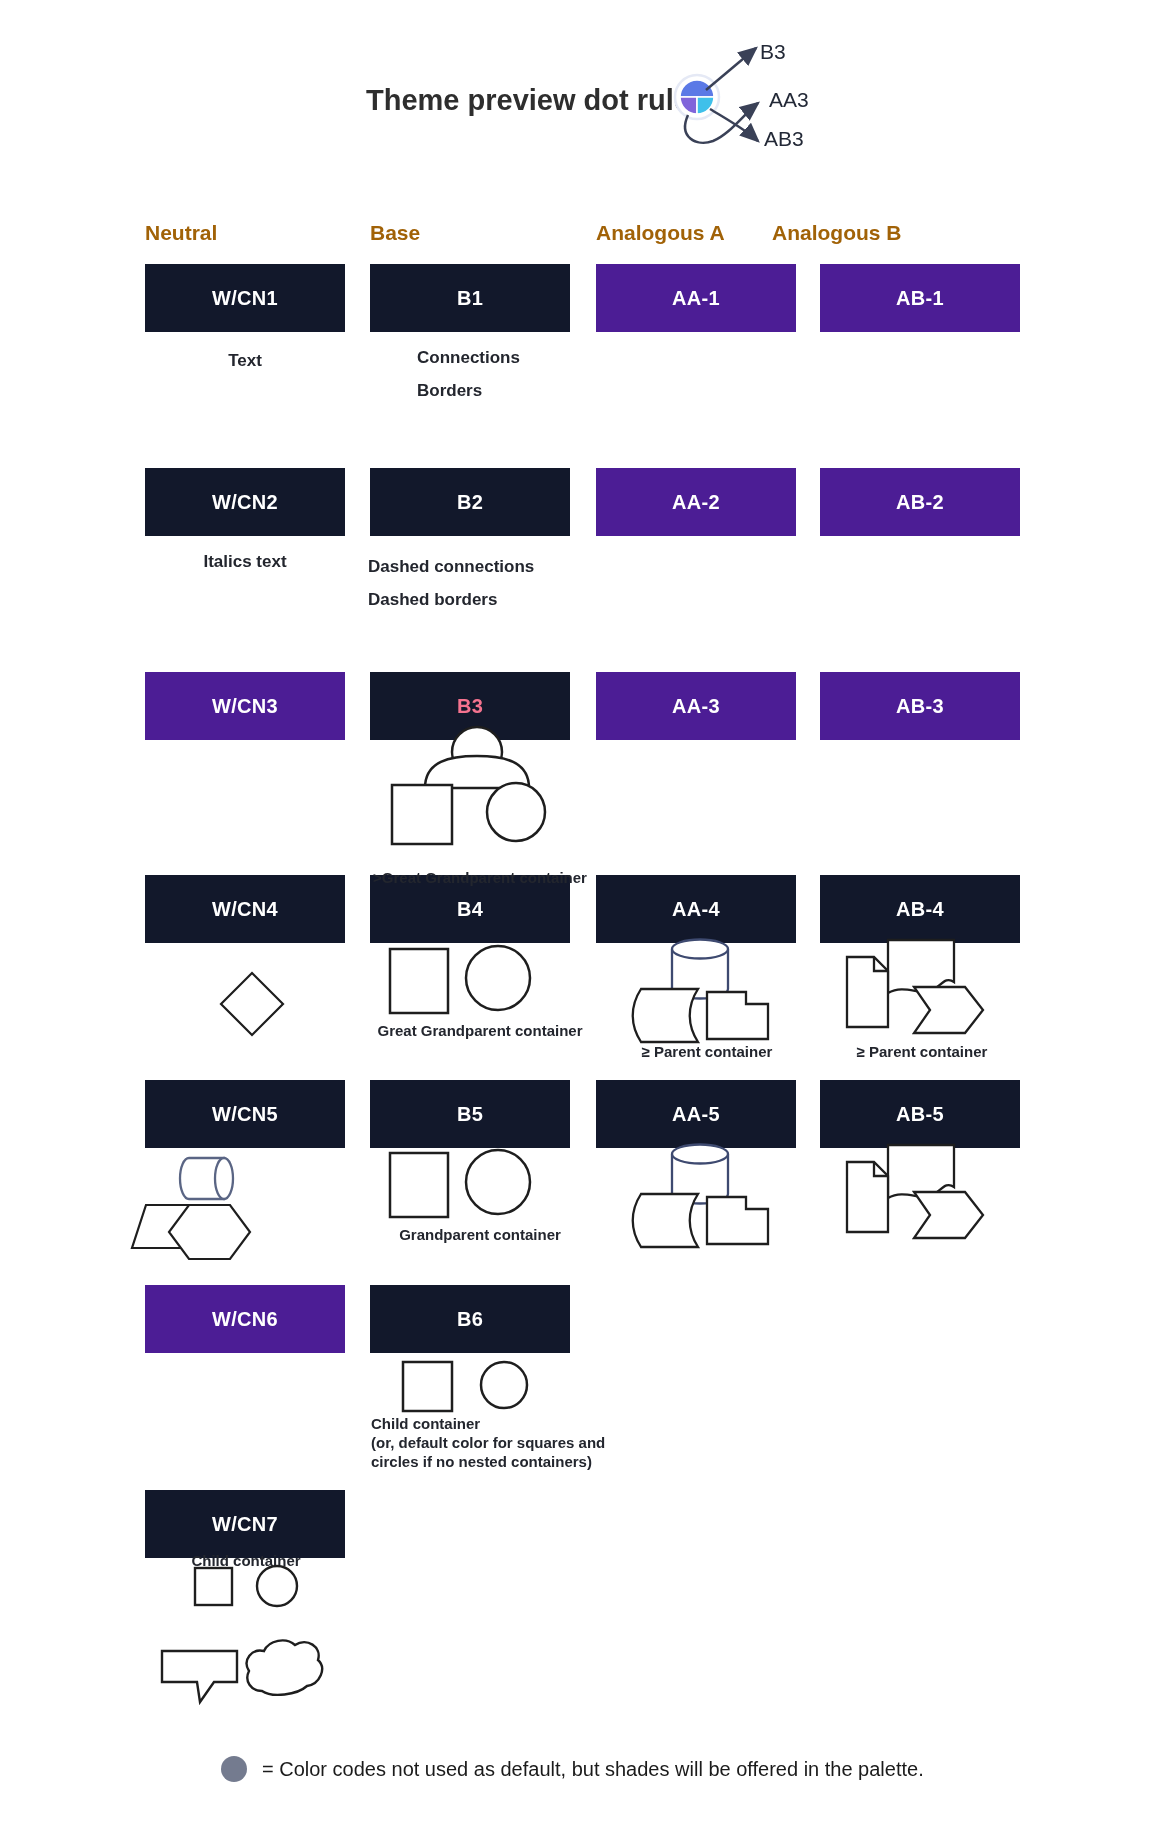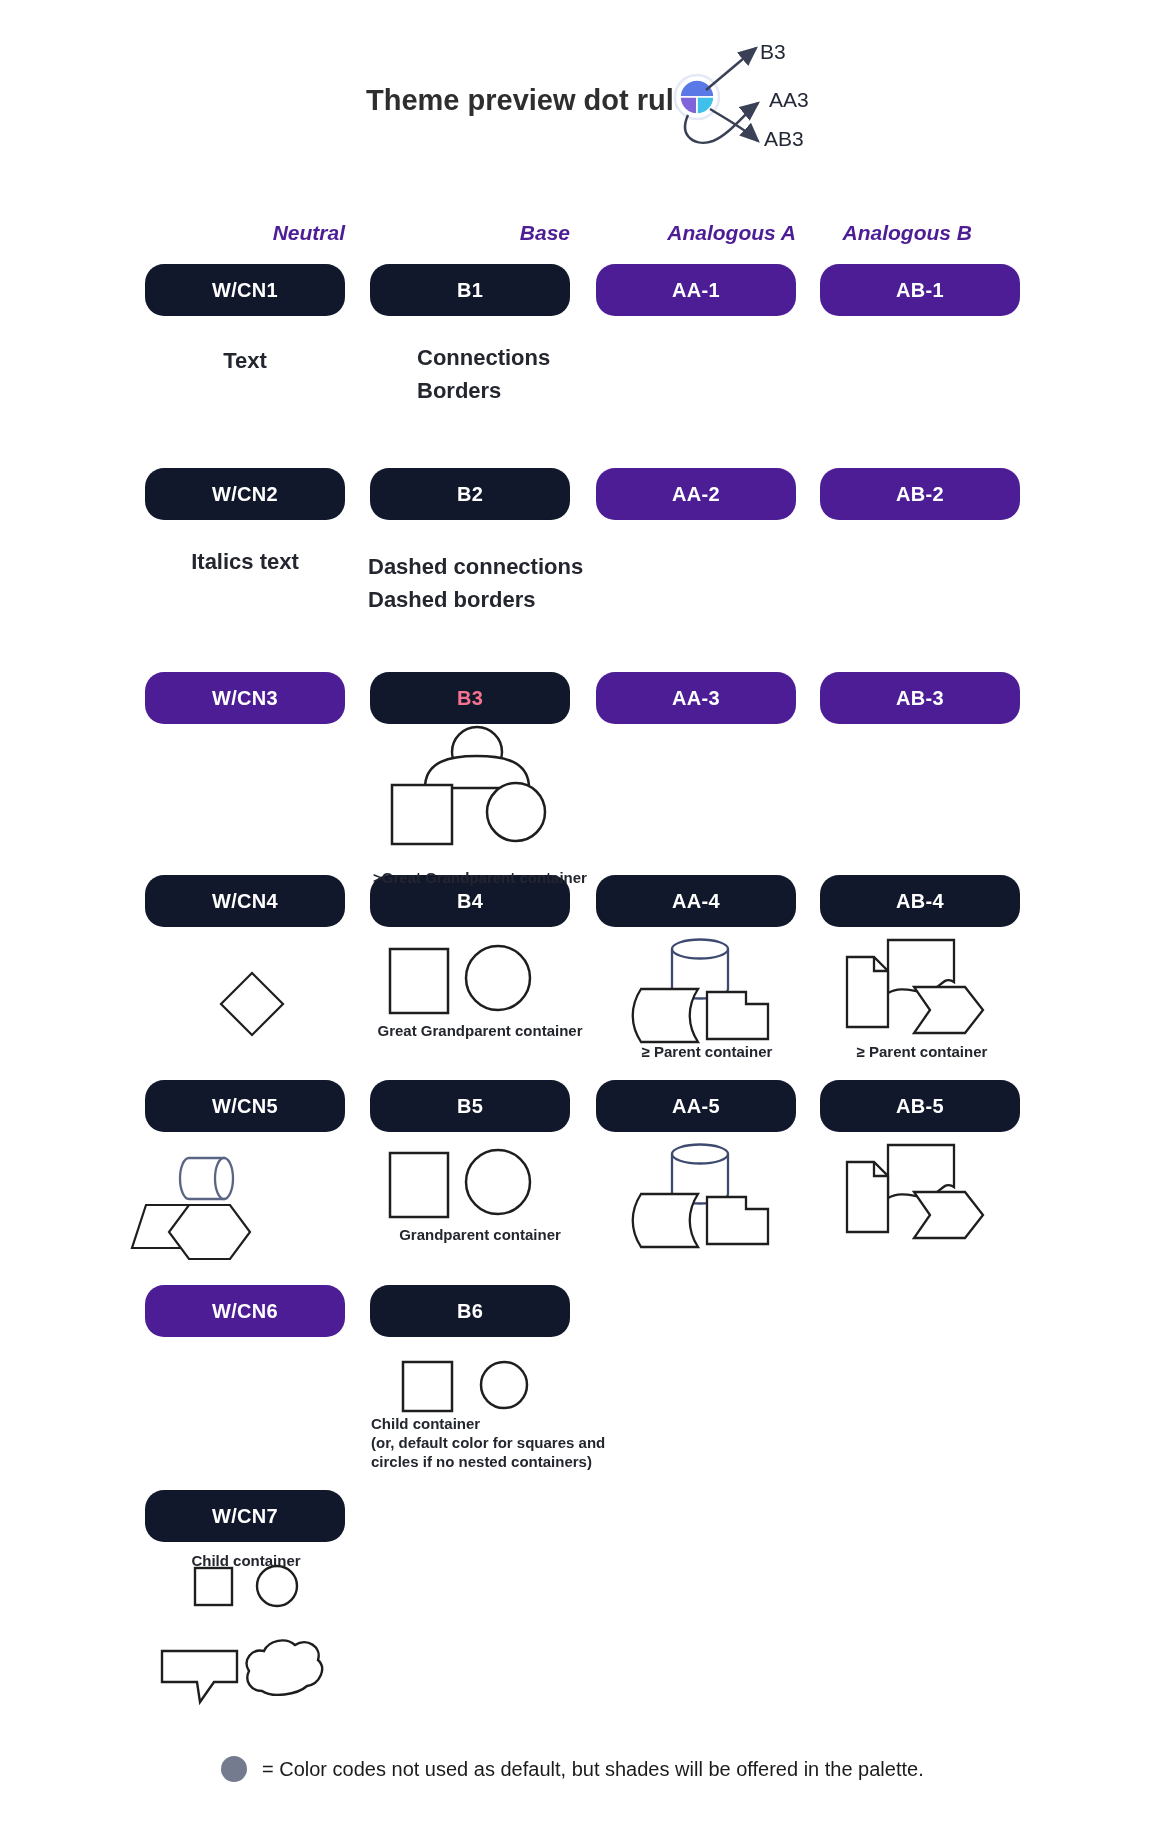--- a/index.html
+++ b/index.html
@@ -2,35 +2,35 @@
 <html><head>
 <meta charset="utf-8">
 <style>
   html,body{margin:0;padding:0}
   body{
     width:1164px;height:1822px;position:relative;background:#ffffff;
     font-family:"Liberation Sans",sans-serif;overflow:hidden;
   }
   
   .sw{
-    position:absolute;width:200px;height:52px;border-radius:19px;
+    position:absolute;width:200px;height:68px;border-radius:0;
     display:flex;align-items:center;justify-content:center;
     font-weight:700;font-size:20px;color:#fff;letter-spacing:.3px;
   }
   .navy{background:#12182B}
   .slate{background:#4c1d95}
   .pink{color:#F5738F}
   .c0{left:145px}.c1{left:370px}.c2{left:596px}.c3{left:820px}
   .r0{top:264px}.r1{top:468px}.r2{top:672px}.r3{top:875px}.r4{top:1080px}.r5{top:1285px}.r6{top:1490px}
   .hdr{
-    position:absolute;top:221px;width:200px;text-align:right;
-    font-weight:700;font-size:21px;color:#4c1d95;font-style:italic;
+    position:absolute;top:221px;width:200px;text-align:left;
+    font-weight:700;font-size:21px;color:#a16207;
   }
   .note{position:absolute;font-weight:700;color:#23262E}
-  .lg{font-size:22px;line-height:33px}
+  .lg{font-size:17px;line-height:33px}
   .sm{font-size:15px;line-height:19px}
   .ctr{text-align:center}
   .title{
     position:absolute;left:366px;top:84px;font-size:29px;font-weight:600;color:#2E2E2E;
   }
   .dotlabel{position:absolute;font-size:21px;font-weight:500;color:#232937}
   svg.shapes{position:absolute;overflow:visible}
   .shape{fill:#fff;stroke:#1E1E1E;stroke-width:2.5px}
   .cyl{fill:#fff;stroke:#3E4A70;stroke-width:2.3px}
   .cyl2{fill:#fff;stroke:#5A6584;stroke-width:2.3px}

